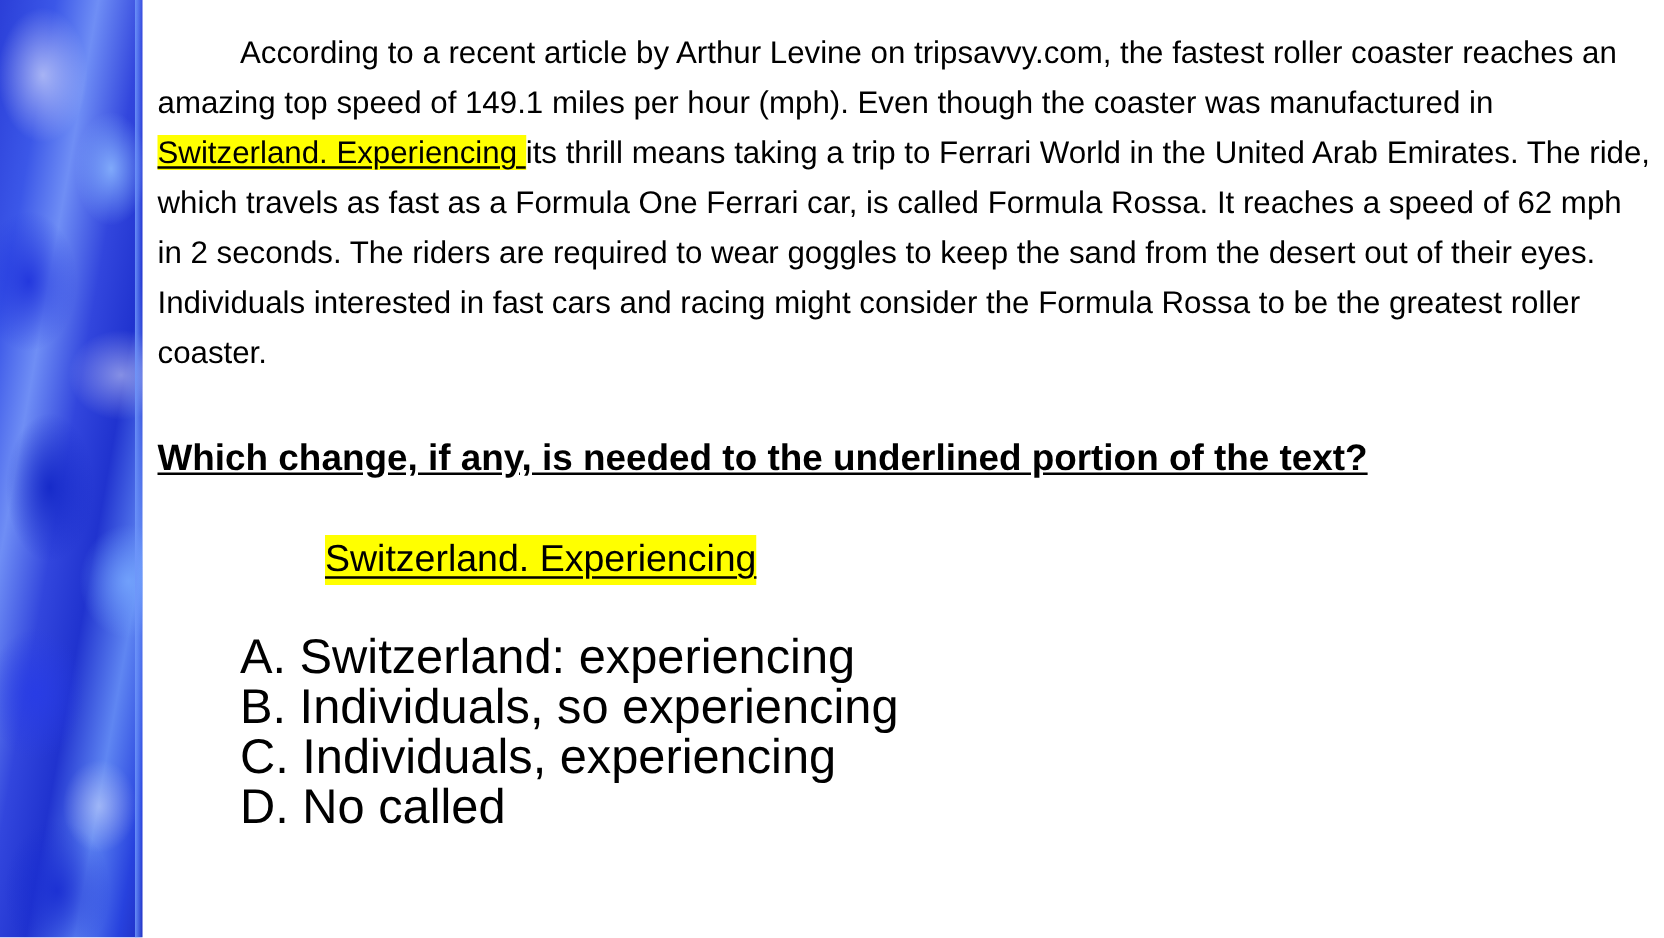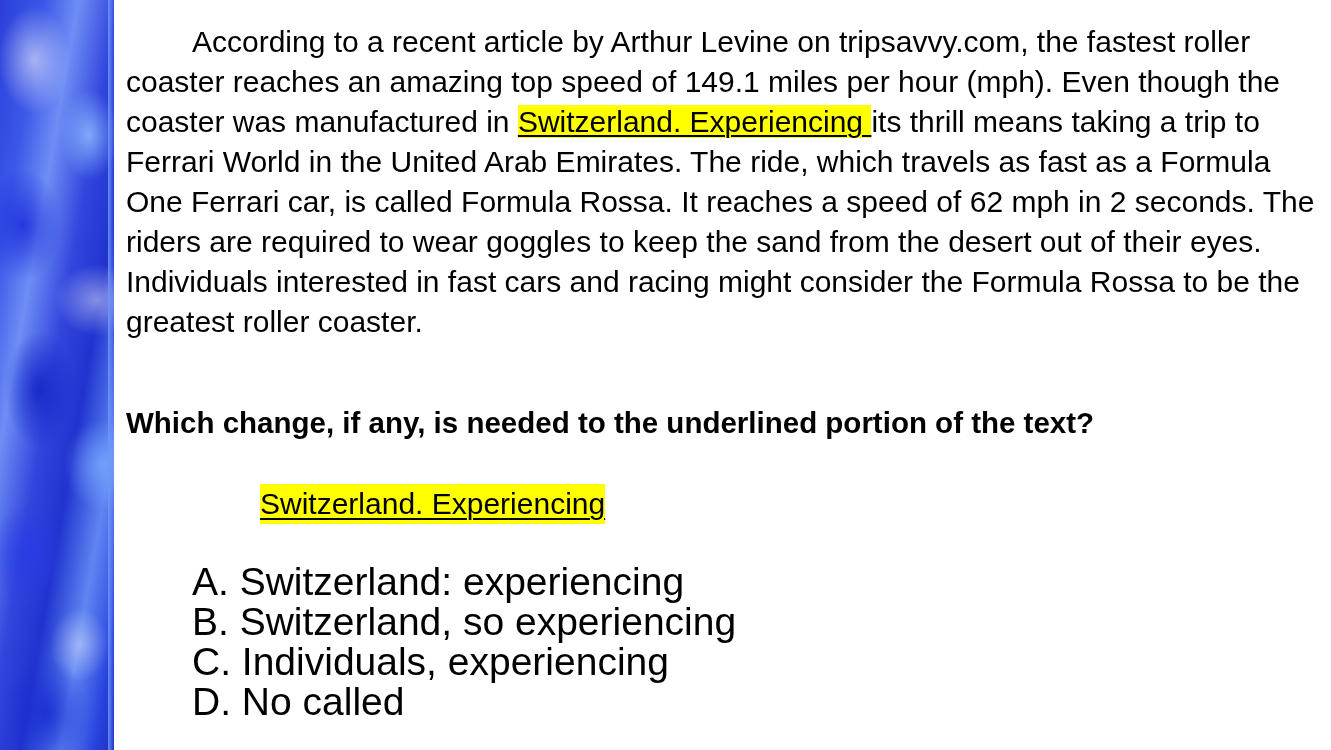--- a/index.html
+++ b/index.html
@@ -52,41 +52,42 @@
 
   
   .content {
     position: absolute;
     left: 126px;
     top: 22px;
     width: 1195px;
   }
 
   .paragraph {
-    font-size: 30px;
+    font-size: 25px;
     line-height: 40px;
     text-align: left;
     text-indent: 66px;
     color: #000000;
     margin: 0;
   }
 
   .highlight-underline {
     background: #ffff00;
     text-decoration: underline;
     text-decoration-thickness: 2px;
     text-underline-offset: 3px;
   }
 
   .question {
-    margin-top: 62px;
+    margin-top: 46px;
     font-size: 29.5px;
     line-height: 38px;
     font-weight: bold;
     color: #000000;
+    text-decoration: underline;
   }
 
   .stem-wrap {
     margin-top: 42px;
     padding-left: 134px;
   }
   .stem {
     display: inline-block;
     font-size: 30px;
     line-height: 40px;
@@ -121,19 +122,19 @@
     <p class="paragraph"><span>According to a recent article by Arthur Levine on tripsavvy.com, the fastest roller coaster reaches an amazing top speed of 149.1 miles per hour (mph). Even though the coaster was manufactured in </span><span class="highlight-underline">Switzerland. Experiencing </span><span>its thrill means taking a trip to Ferrari World in the United Arab Emirates. The ride, which travels as fast as a Formula One Ferrari car, is called Formula Rossa. It reaches a speed of 62 mph in 2 seconds. The riders are required to wear goggles to keep the sand from the desert out of their eyes. Individuals interested in fast cars and racing might consider the Formula Rossa to be the greatest roller coaster.</span></p>
 
     <div class="question">Which change, if any, is needed to the underlined portion of the text?</div>
 
     <div class="stem-wrap">
       <span class="stem">Switzerland. Experiencing</span>
     </div>
 
     <ul class="choices">
       <li class="choice">A. Switzerland: experiencing</li>
-      <li class="choice">B. Switzerland, so experiencing</li>
+      <li class="choice">B. Individuals, so experiencing</li>
       <li class="choice">C. Individuals, experiencing</li>
       <li class="choice">D. No called</li>
     </ul>
 
   </div>
 </div>
 
 </body></html>

